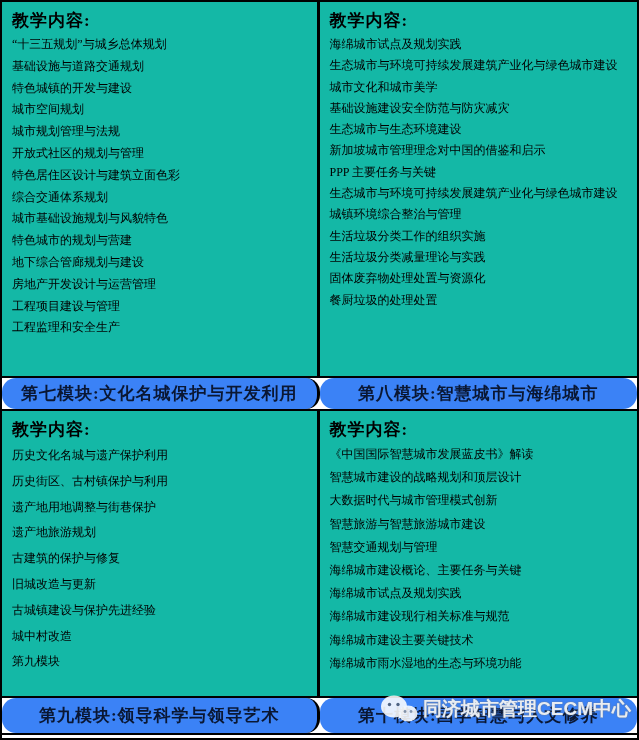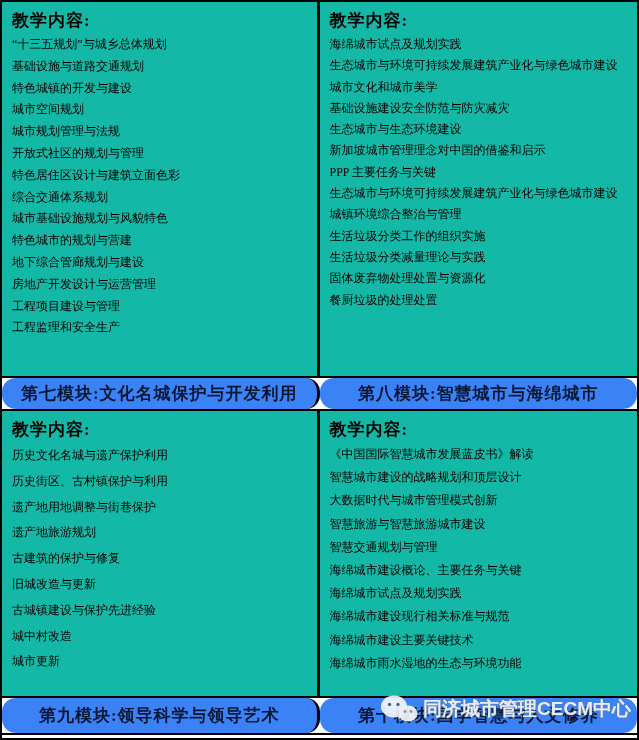--- a/index.html
+++ b/index.html
@@ -130,21 +130,21 @@
       <div class="cell-header">教学内容:</div>
       <div class="lines list-c">
           <div>历史文化名城与遗产保护利用</div>
           <div>历史街区、古村镇保护与利用</div>
           <div>遗产地用地调整与街巷保护</div>
           <div>遗产地旅游规划</div>
           <div>古建筑的保护与修复</div>
           <div>旧城改造与更新</div>
           <div>古城镇建设与保护先进经验</div>
           <div>城中村改造</div>
-          <div>城市更新</div>
+          <div>第九模块</div>
         </div>
     </div>
     <div class="cell">
       <div class="cell-header">教学内容:</div>
       <div class="lines list-d">
           <div>《中国国际智慧城市发展蓝皮书》解读</div>
           <div>智慧城市建设的战略规划和顶层设计</div>
           <div>大数据时代与城市管理模式创新</div>
           <div>智慧旅游与智慧旅游城市建设</div>
           <div>智慧交通规划与管理</div>

